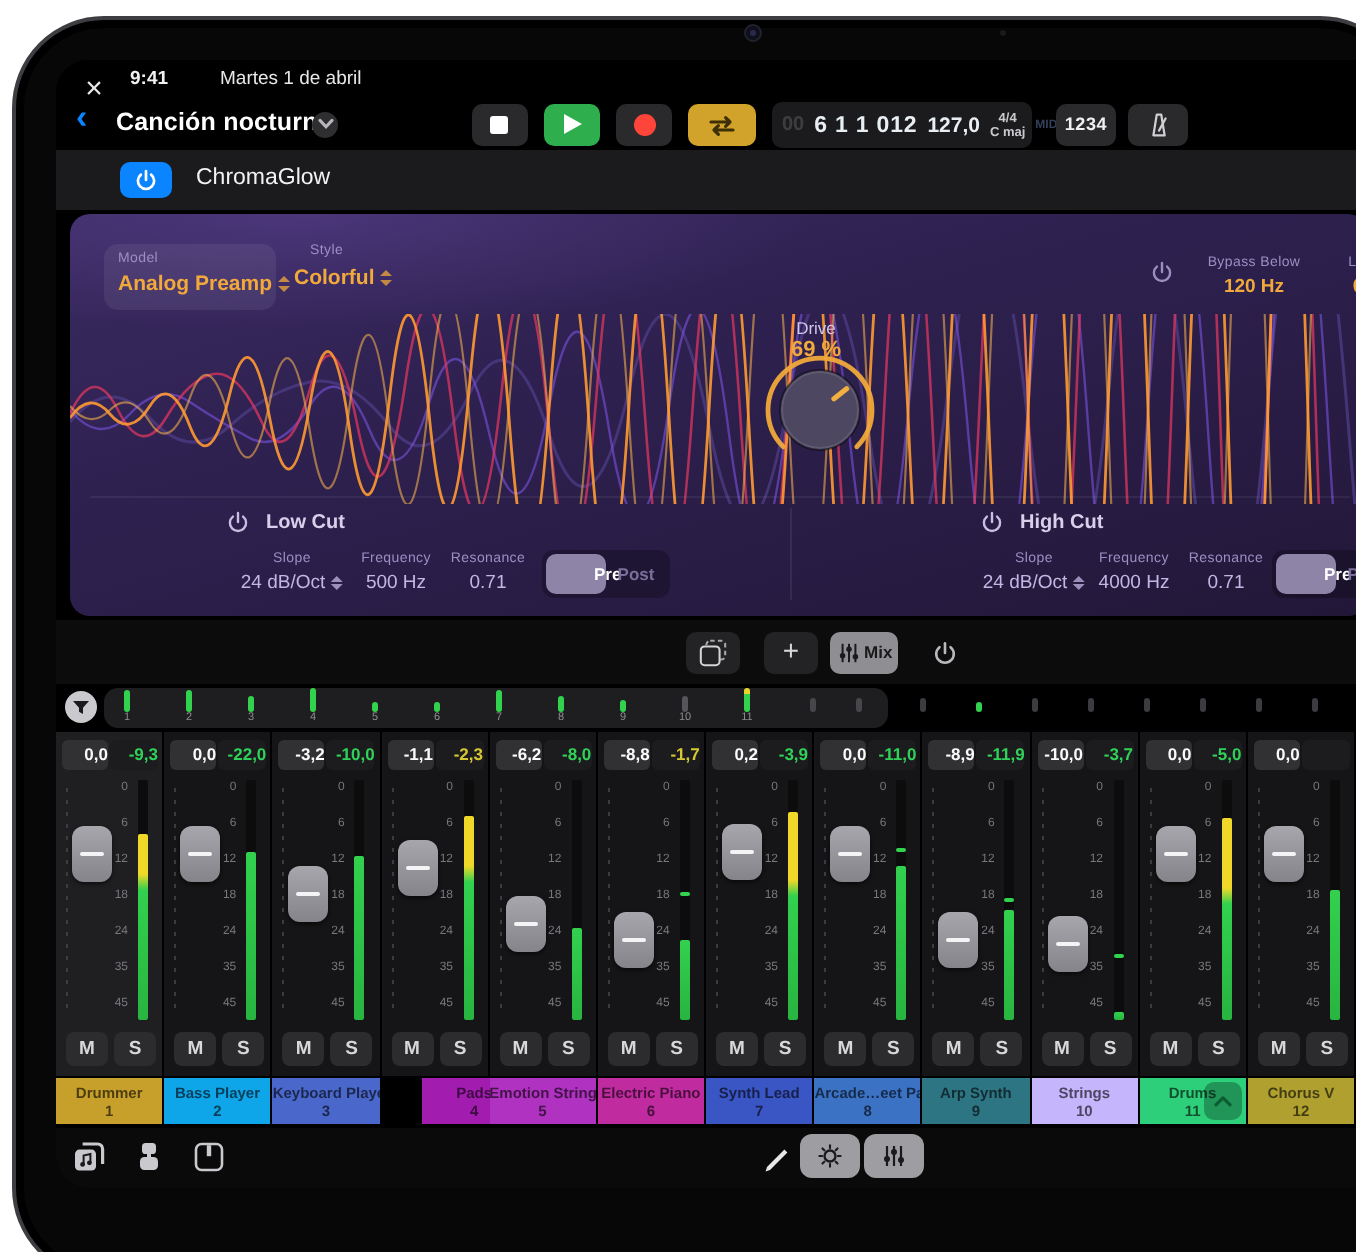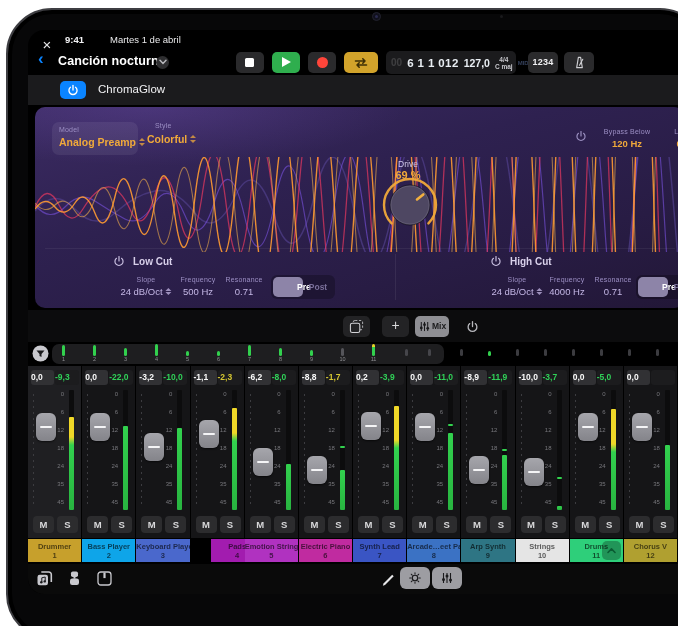--- a/index.html
+++ b/index.html
@@ -85,21 +85,21 @@
   
   .ovwrap{left:24px;top:314px;width:392px;height:20px;background:#1e1e20;border-radius:7px;}
   .ovbar{position:absolute;width:3px;border-radius:1.5px;}
   .ovnum{position:absolute;top:11.5px;width:15px;text-align:center;font-size:5.5px;color:#8e8e92;}
   .filter-ic{left:4px;top:315px;}
 
   
   .strip{position:absolute;top:336px;width:53.2px;height:172px;background:#151517;}
   .strip.sel{background:#1f1f22;}
   .vbox{position:absolute;top:4px;height:15px;border-radius:3px;font-size:8.5px;font-weight:bold;
-        text-align:left;line-height:15px;}
+        text-align:right;line-height:15px;}
   .vol{left:3px;width:23px;background:#313134;color:#fafafa;}
   .peak{left:27px;width:24px;background:#1c1c1e;}
   .tickcol{position:absolute;left:5px;top:28px;width:1px;height:114px;
         background:repeating-linear-gradient(#3c3c40 0 2px,transparent 2px 6px);}
   .cap{position:absolute;left:8px;width:20px;height:28px;border-radius:6px;
        background:linear-gradient(#a6a6ac,#84848a);box-shadow:0 1px 2px rgba(0,0,0,.6);}
   .cap:after{content:"";position:absolute;left:4px;top:13px;width:12px;height:2px;background:#f4f4f6;border-radius:1px;}
   .sclab{position:absolute;width:16px;text-align:right;font-size:6px;color:#77777c;}
   .mtrack{position:absolute;left:41px;top:24px;width:5px;height:120px;background:#0c0c0d;border-radius:1px;}
   .mfill{position:absolute;left:41px;width:5px;border-radius:1px;}
@@ -573,21 +573,21 @@
           <div class="sclab" style="left: 20px; top: 97px;">24</div>
           <div class="sclab" style="left: 20px; top: 115px;">35</div>
           <div class="sclab" style="left: 20px; top: 133px;">45</div>
           <div class="mtrack"></div>
           <div class="mfill" style="top: 140px; height: 4px; background: linear-gradient(rgb(50, 209, 78), rgb(40, 180, 64));"></div>
           <div class="mdot" style="top: 111px;"></div>
           <div class="cap" style="top: 92px;"></div>
           <div class="msbtn" style="left: 5px;">M</div>
           <div class="msbtn" style="left: 29px;">S</div>
         </div>
-        <div class="tlabel" style="left: 487.53px; background: #e5e5e5;">
+        <div class="tlabel" style="left: 487.53px; background: #c4b5fd;">
           <div class="nm">Strings</div>
           <div class="no">10</div>
         </div>
         <div class="strip" style="left: 541.7px;">
           <div class="vbox vol">0,0</div>
           <div class="vbox peak" style="color: rgb(48, 209, 88);">-5,0</div>
           <div class="tickcol"></div>
           <div class="sclab" style="left: 20px; top: 25px;">0</div>
           <div class="sclab" style="left: 20px; top: 43px;">6</div>
           <div class="sclab" style="left: 20px; top: 61px;">12</div>

